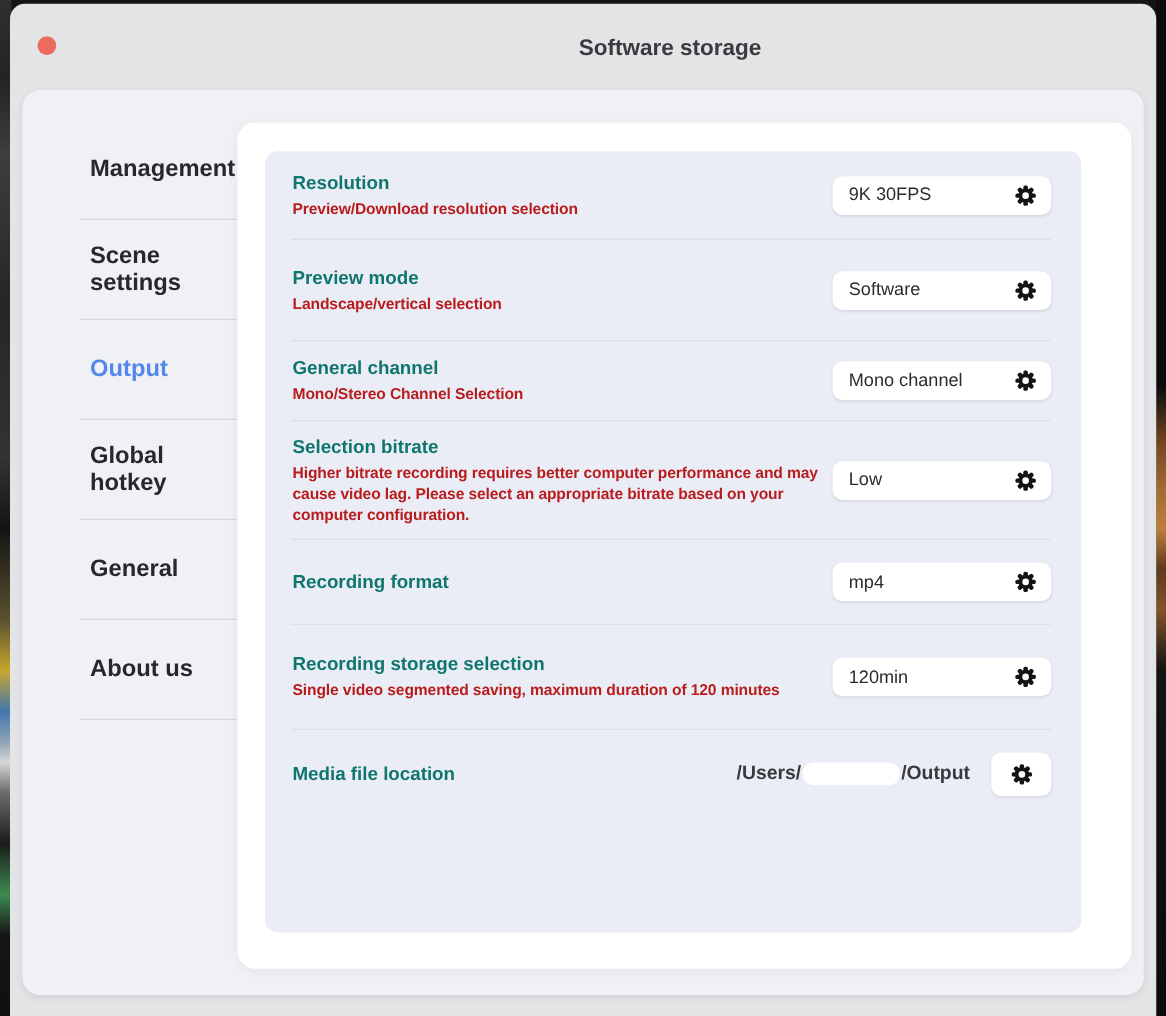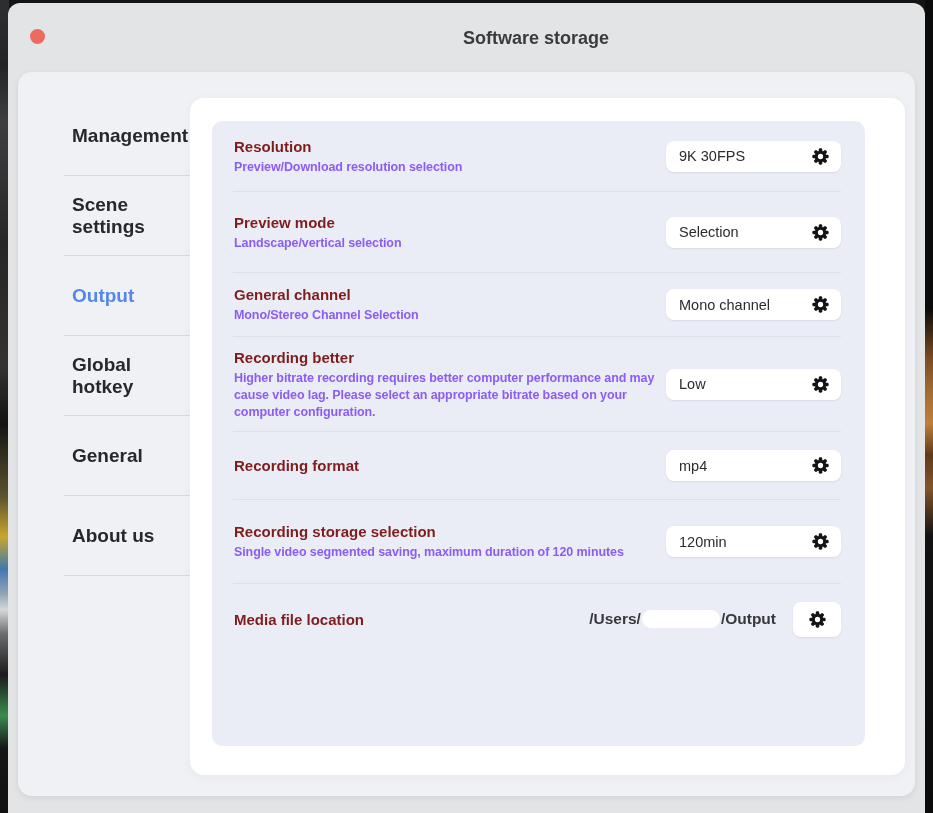--- a/index.html
+++ b/index.html
@@ -57,23 +57,23 @@
   .panel {
     position:absolute; left:22px; top:23px; width:653px; height:625px;
     background:#ebedf6; border-radius:10px; overflow:hidden;
     display:flex; flex-direction:column;
   }
   .row { display:flex; align-items:center; padding:0 24px 0 22px; flex:none; }
   .r1{height:70px} .r2{height:80px} .r3{height:63px} .r4{height:94px}
   .r5{height:67px} .r6{height:83px} .r7{height:70px}
   .hdiv { flex:none; height:1px; background:#dde0e8; margin:0 24px 0 21px; }
   .row-text { max-width:442px; }
-  .row-title { font-size:15px; font-weight:bold; color:#7f1d1d; line-height:19px; }
+  .row-title { font-size:15px; font-weight:bold; color:#0f766e; line-height:19px; }
   .row-sub {
-    font-size:12.5px; font-weight:bold; color:#8b5cf6; line-height:17px;
+    font-size:12.5px; font-weight:bold; color:#b91c1c; line-height:17px;
     margin-top:3px; letter-spacing:-0.1px;
   }
   .pill {
     width:175px; height:31px; flex:none; margin-left:auto;
     background:#ffffff; border:none; border-radius:8px; cursor:pointer;
     display:flex; align-items:center; padding:0 12px 0 13px;
     box-shadow:0 1px 2px rgba(40,50,80,0.10);
   }
   .pill-value { font-size:14.5px; color:#2b2c2f; white-space:nowrap; }
   .gear { width:17px; height:17px; margin-left:auto; display:block; flex:none; }
@@ -160,21 +160,21 @@
           </button>
         </div>
         <div class="hdiv"></div>
 
         <div class="row r2">
           <div class="row-text">
             <div class="row-title">Preview mode</div>
             <div class="row-sub">Landscape/vertical selection</div>
           </div>
           <button class="pill">
-            <span class="pill-value">Selection</span>
+            <span class="pill-value">Software</span>
             <svg class="gear" viewBox="0 0 20 20">
                 <use href="#gear-shape"></use>
               </svg>
           </button>
         </div>
         <div class="hdiv"></div>
 
         <div class="row r3">
           <div class="row-text">
             <div class="row-title">General channel</div>
@@ -184,21 +184,21 @@
             <span class="pill-value">Mono channel</span>
             <svg class="gear" viewBox="0 0 20 20">
                 <use href="#gear-shape"></use>
               </svg>
           </button>
         </div>
         <div class="hdiv"></div>
 
         <div class="row r4">
           <div class="row-text">
-            <div class="row-title">Recording better</div>
+            <div class="row-title">Selection bitrate</div>
             <div class="row-sub">Higher bitrate recording requires better computer performance and may cause video lag. Please select an appropriate bitrate based on your computer configuration.</div>
           </div>
           <button class="pill">
             <span class="pill-value">Low</span>
             <svg class="gear" viewBox="0 0 20 20">
                 <use href="#gear-shape"></use>
               </svg>
           </button>
         </div>
         <div class="hdiv"></div>

